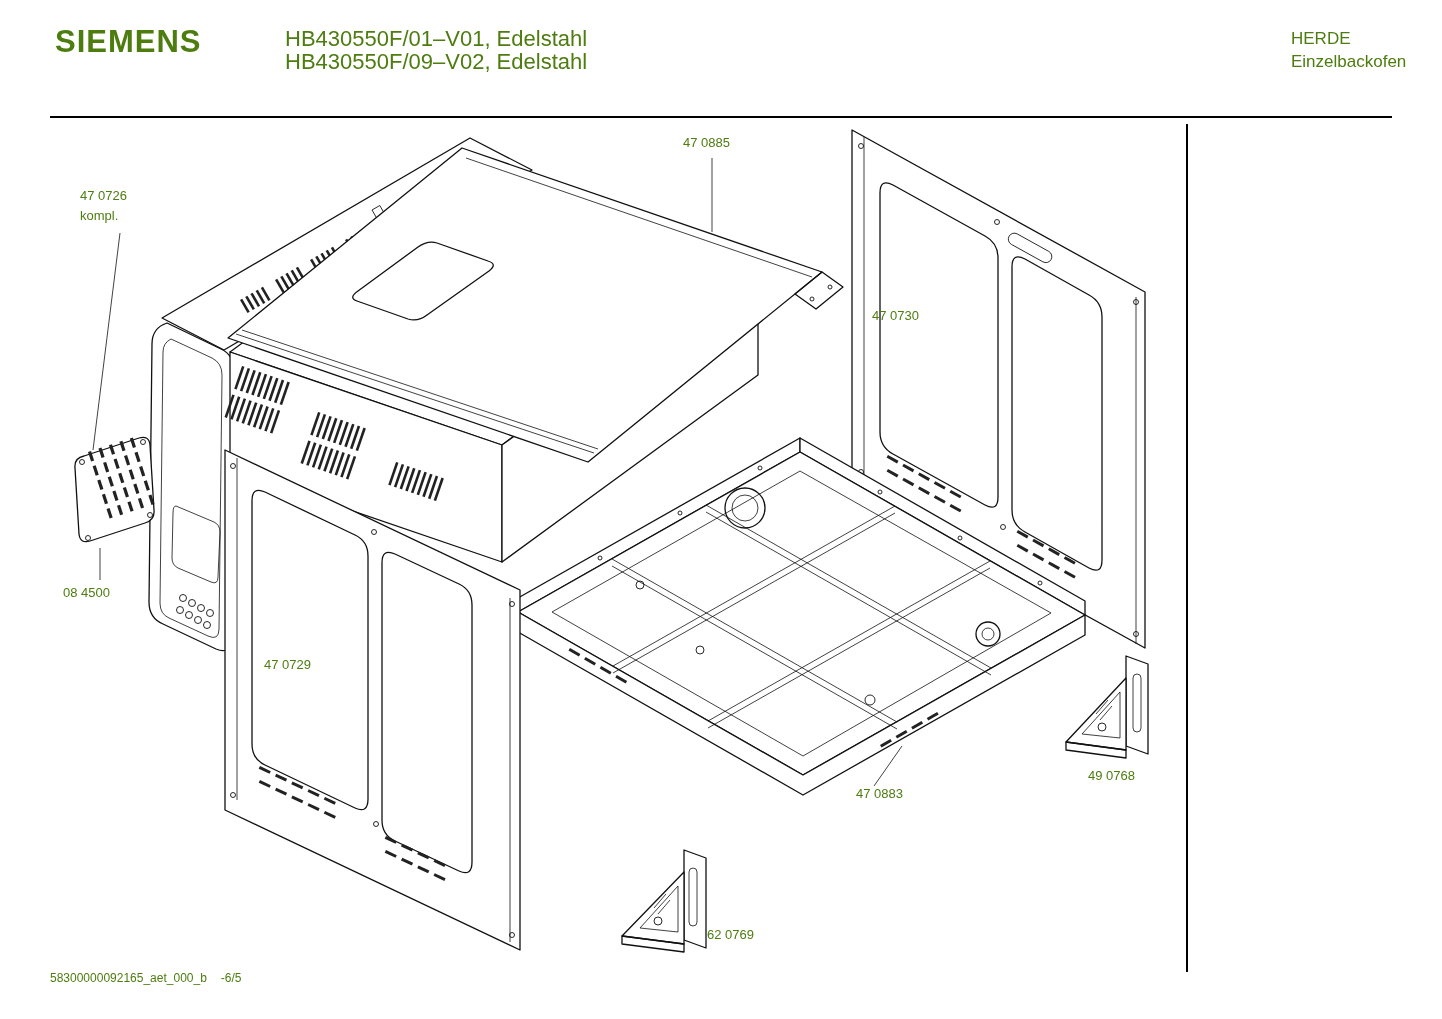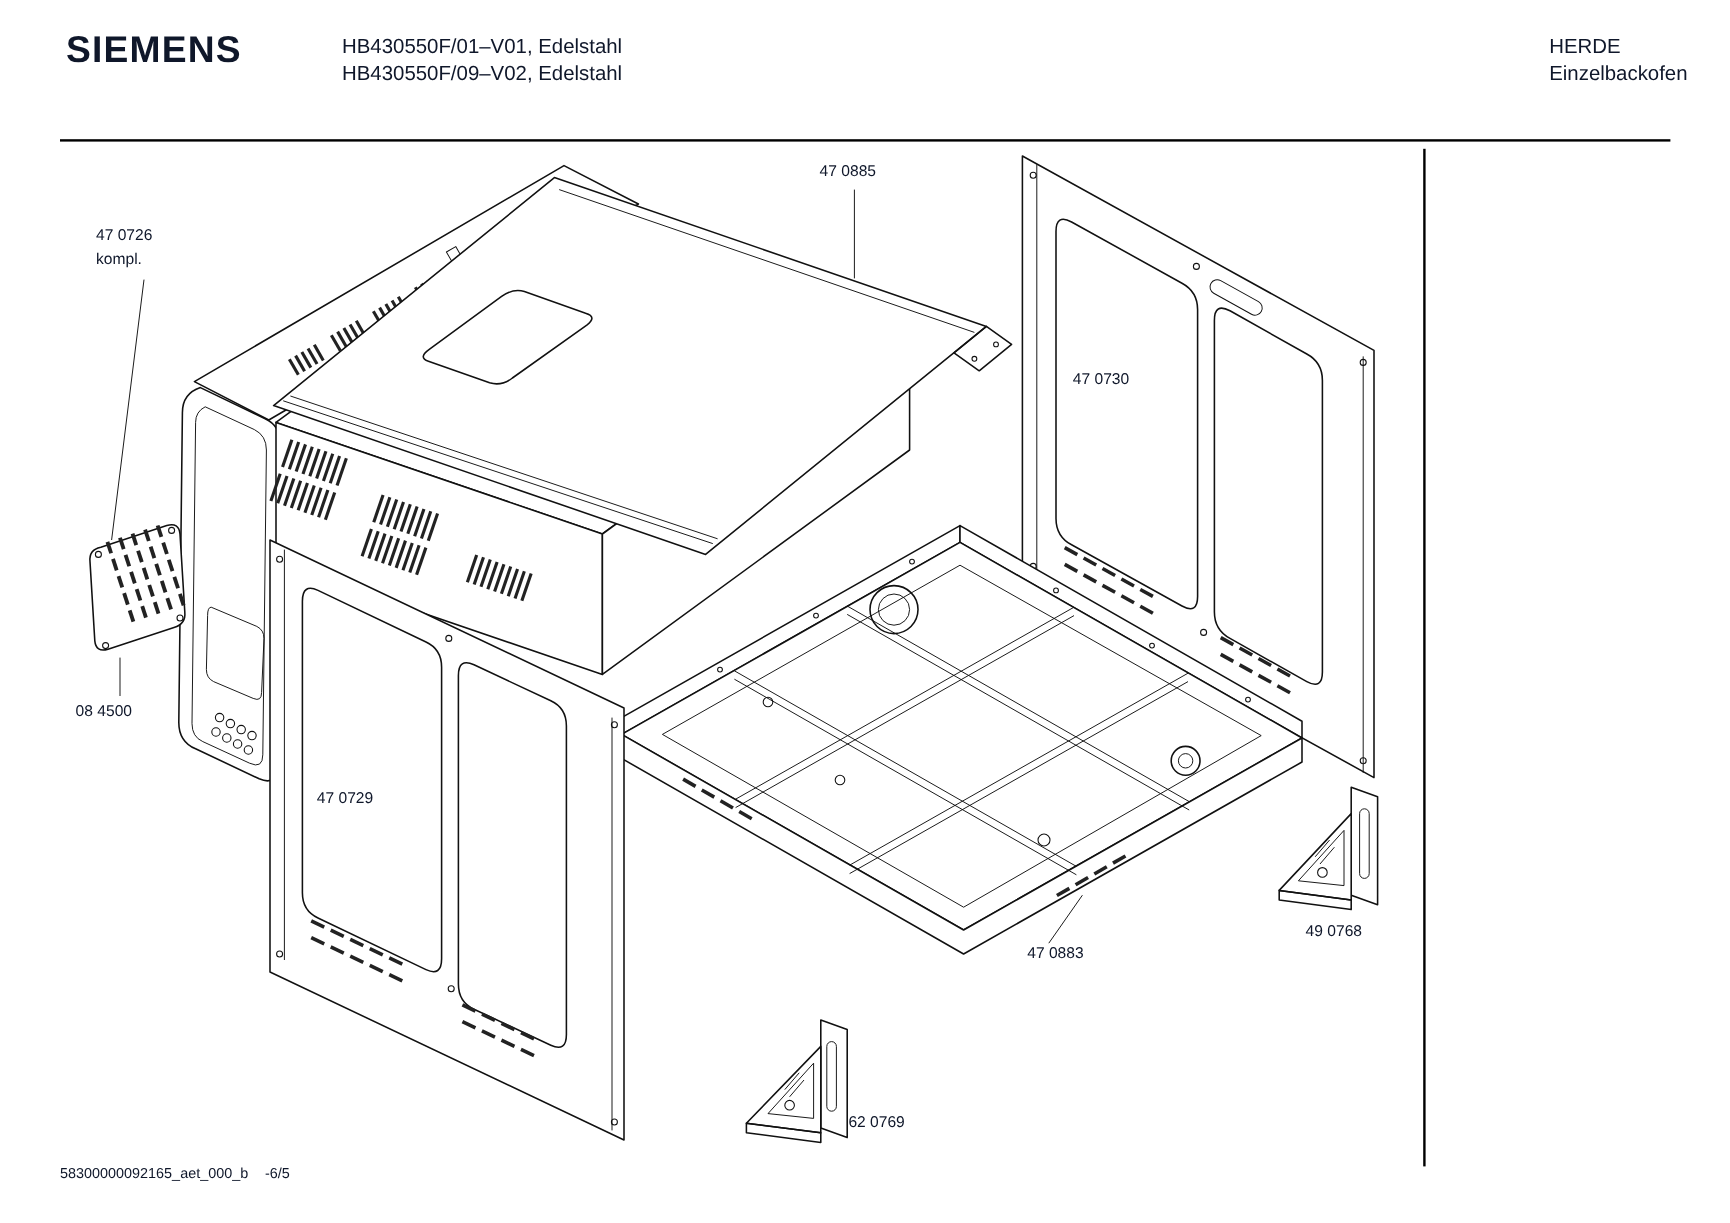--- a/index.html
+++ b/index.html
@@ -1,19 +1,19 @@
 <!DOCTYPE html>
 <html><head>
 <meta charset="utf-8">
 <style>
   html,body{margin:0;padding:0;background:#fff;}
   .page{position:relative;width:1442px;height:1004px;background:#fff;
-        font-family:"Liberation Sans",sans-serif;color:#0f172a;overflow:hidden;}
+        font-family:"Liberation Sans",sans-serif;color:#4d7c0f;overflow:hidden;}
   .brand{position:absolute;left:55px;top:24px;font-size:31px;font-weight:700;letter-spacing:1px;}
-  .models{position:absolute;left:285px;top:27px;font-size:17px;line-height:23px;}
+  .models{position:absolute;left:285px;top:27px;font-size:22px;line-height:23px;}
   .category{position:absolute;left:1260px;top:27px;font-size:17px;line-height:23px;margin-left:31px;}
   .hrule{position:absolute;left:50px;top:116px;width:1342px;height:2px;background:#000;}
   .vrule{position:absolute;left:1186px;top:124px;width:2px;height:848px;background:#000;}
   .lbl{position:absolute;font-size:13px;line-height:20px;white-space:nowrap;}
   .footer{position:absolute;left:50px;top:971px;font-size:12px;}
   .footer .pg{margin-left:14px;}
   svg.diagram{position:absolute;left:0;top:0;}
   svg .s{fill:none;stroke:#111;stroke-width:1.3;stroke-linejoin:round;stroke-linecap:round;}
   svg .sw{fill:#fff;stroke:#111;stroke-width:1.3;stroke-linejoin:round;}
   svg .t{fill:none;stroke:#111;stroke-width:0.8;stroke-linejoin:round;}
@@ -242,21 +242,21 @@
       <path class="t" d="M100,548 L100,580"></path>
       <path class="t" d="M874,786 L902,746"></path>
     </g>
   </svg>
 
   <div class="lbl" style="left:683px;top:133px">47 0885</div>
   <div class="lbl" style="left:80px;top:186px">
     <div>47 0726</div>
     <div>kompl.</div>
   </div>
-  <div class="lbl" style="left:894px;top:306px">47 0730</div>
+  <div class="lbl" style="left:872px;top:306px">47 0730</div>
   <div class="lbl" style="left:63px;top:583px">08 4500</div>
   <div class="lbl" style="left:264px;top:655px">47 0729</div>
   <div class="lbl" style="left:856px;top:784px">47 0883</div>
   <div class="lbl" style="left:1088px;top:766px">49 0768</div>
   <div class="lbl" style="left:707px;top:925px">62 0769</div>
 
   <div class="footer">
     <span>58300000092165_aet_000_b</span><span class="pg">-6/5</span>
   </div>
 

